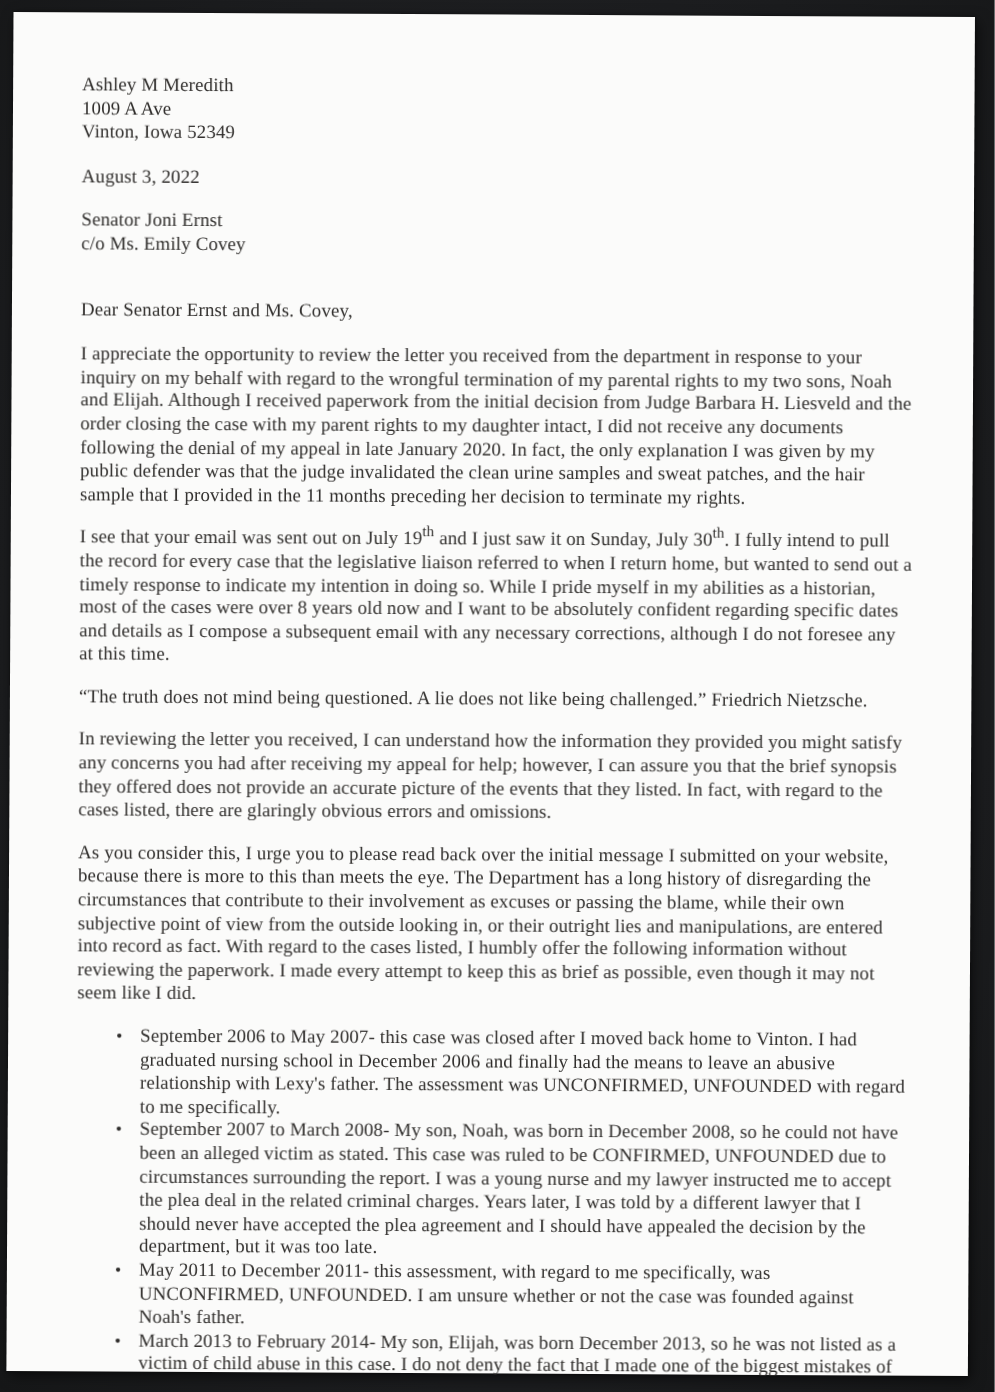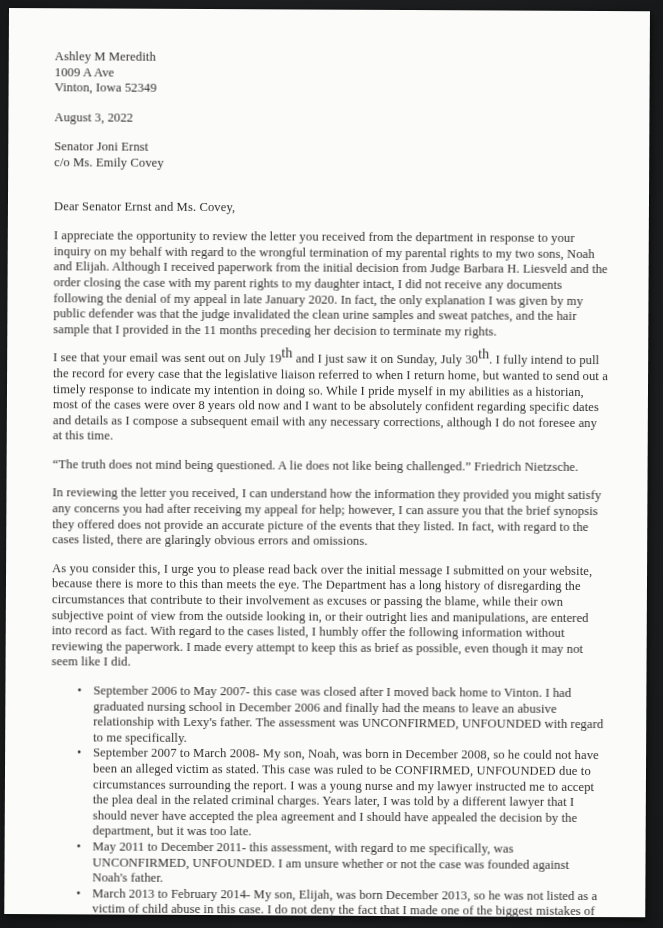--- a/index.html
+++ b/index.html
@@ -46,21 +46,21 @@
     position: relative;
     padding-left: 16px;
     margin: 0;
   }
   ul.case-list li::before {
     content: "\2022";
     position: absolute;
     left: 0; top: 0;
     font-size: 12px;
   }
-  sup { font-size: 14px; line-height: 0; vertical-align: super; }
+  sup { font-size: 10px; line-height: 0; vertical-align: super; }
 </style>
 </head>
 <body>
 
 <div class="photo-backdrop">
   <div class="page">
     <div class="content">
 
       <div class="addr-block">
         <div class="addr-line">Ashley M Meredith</div>

